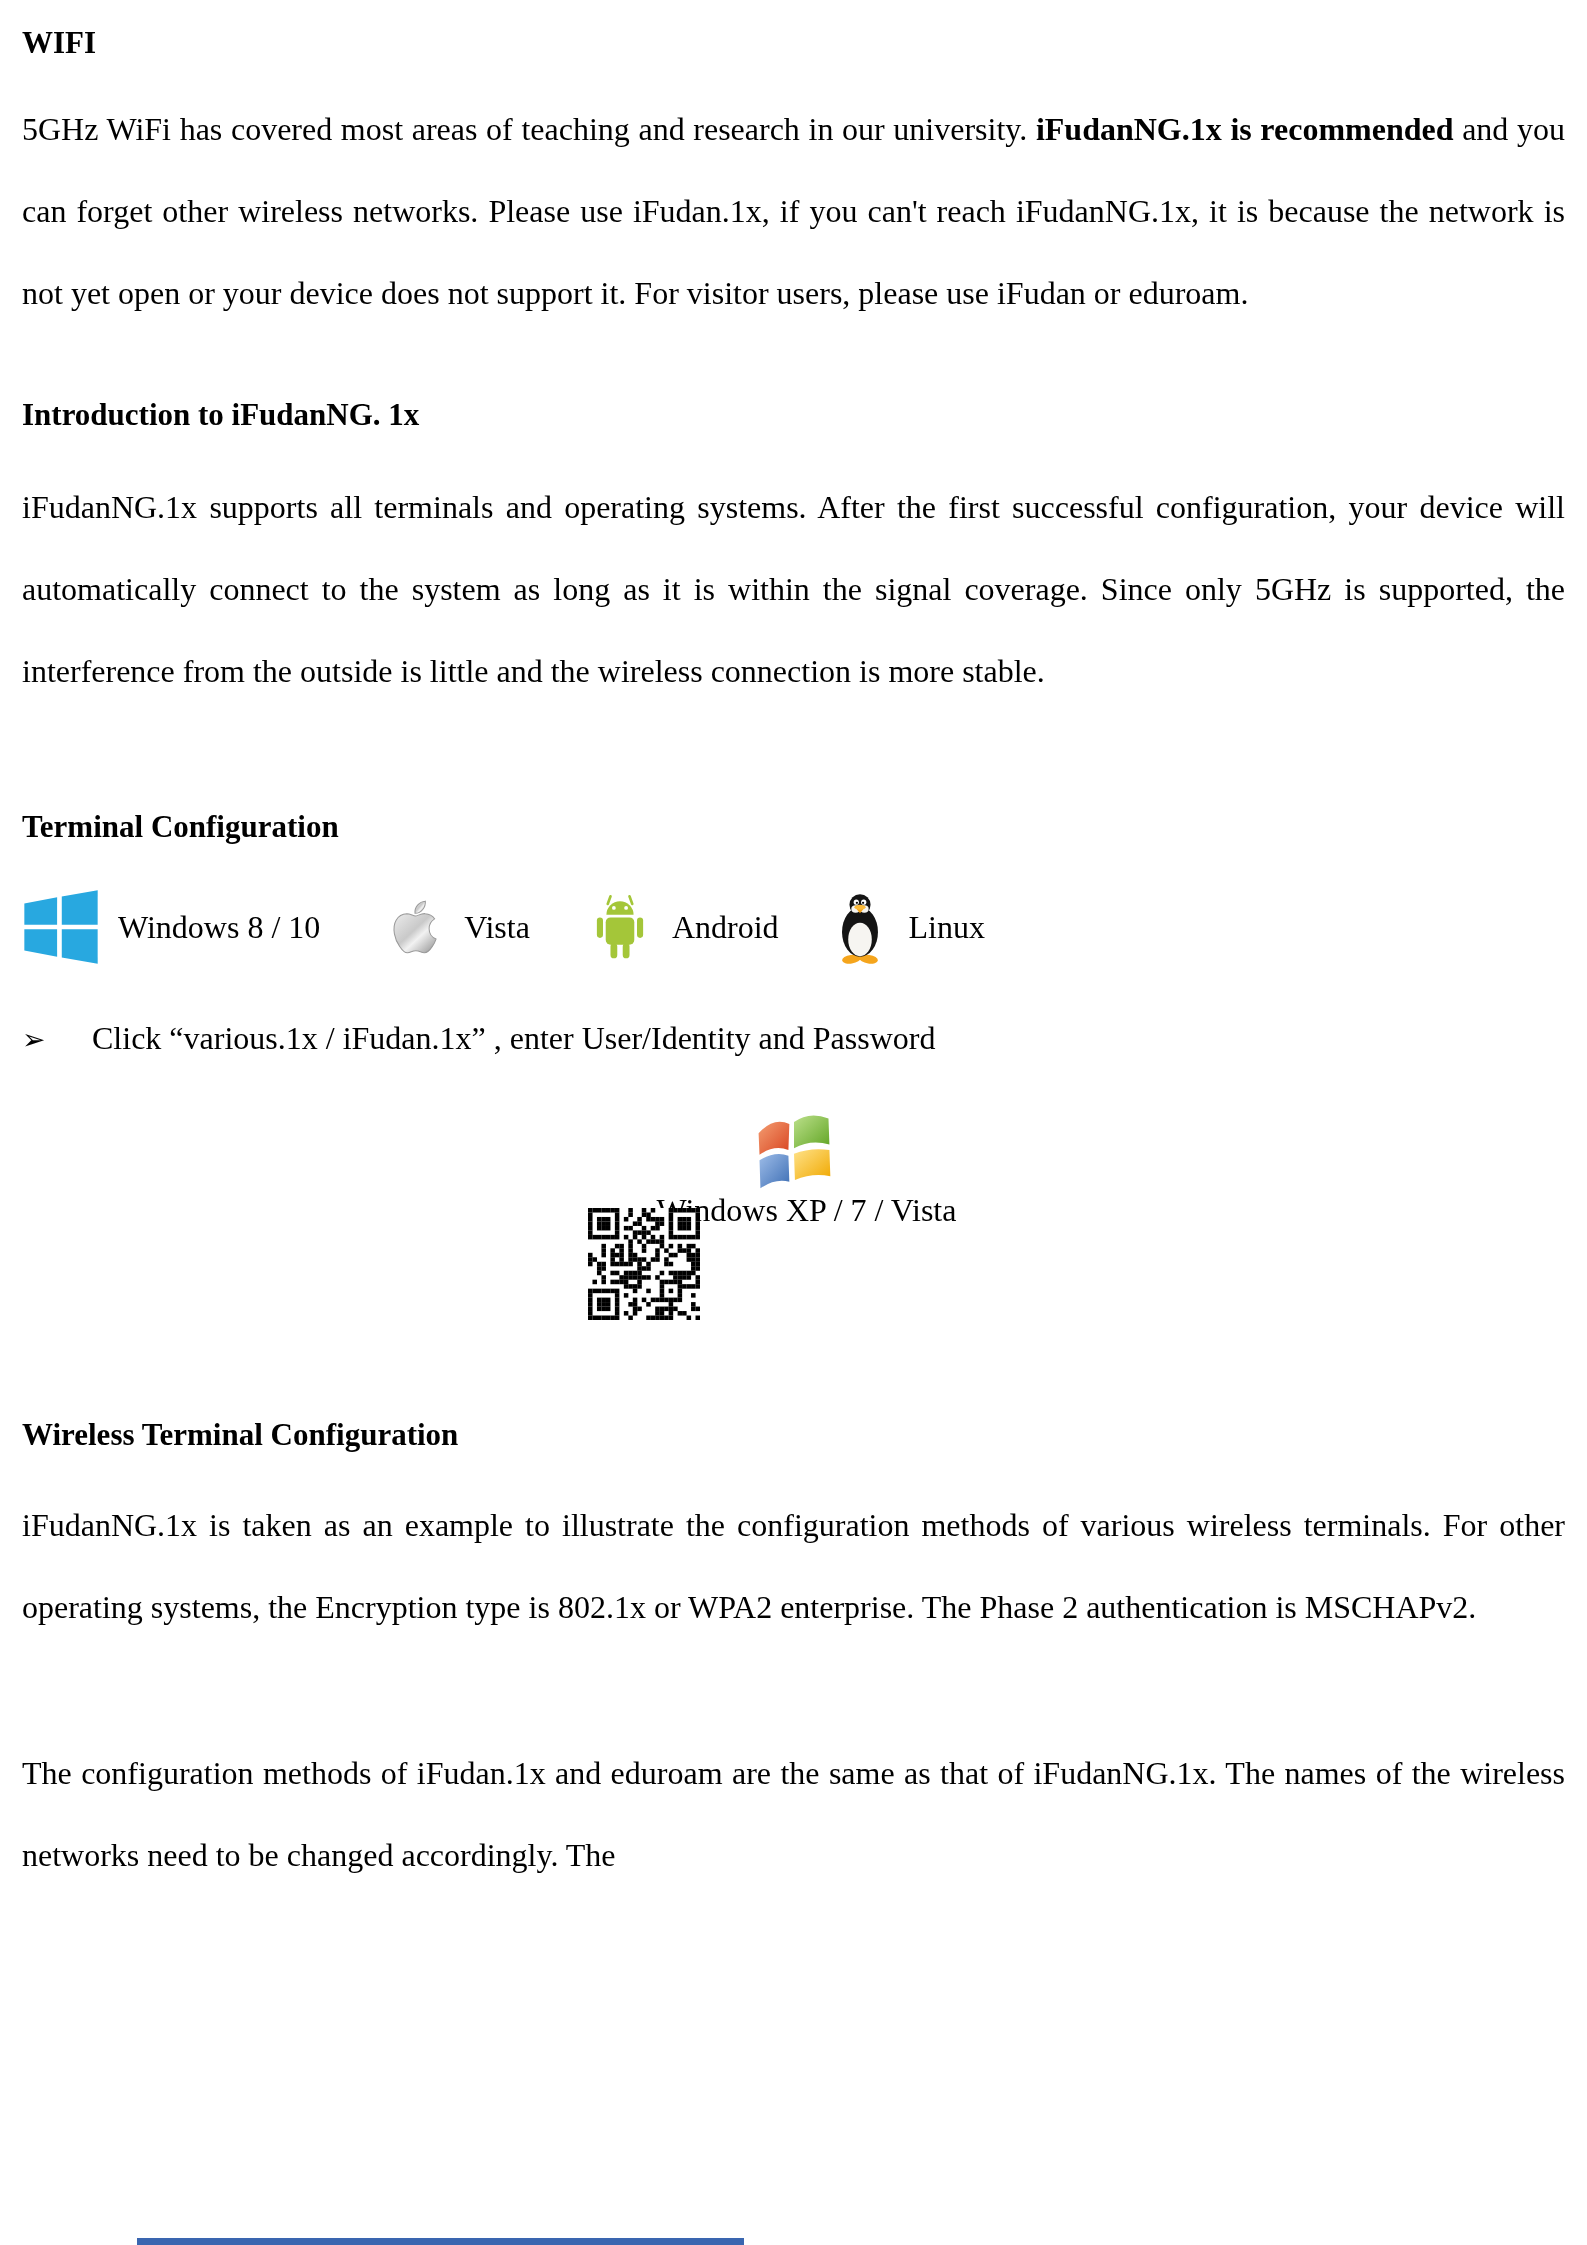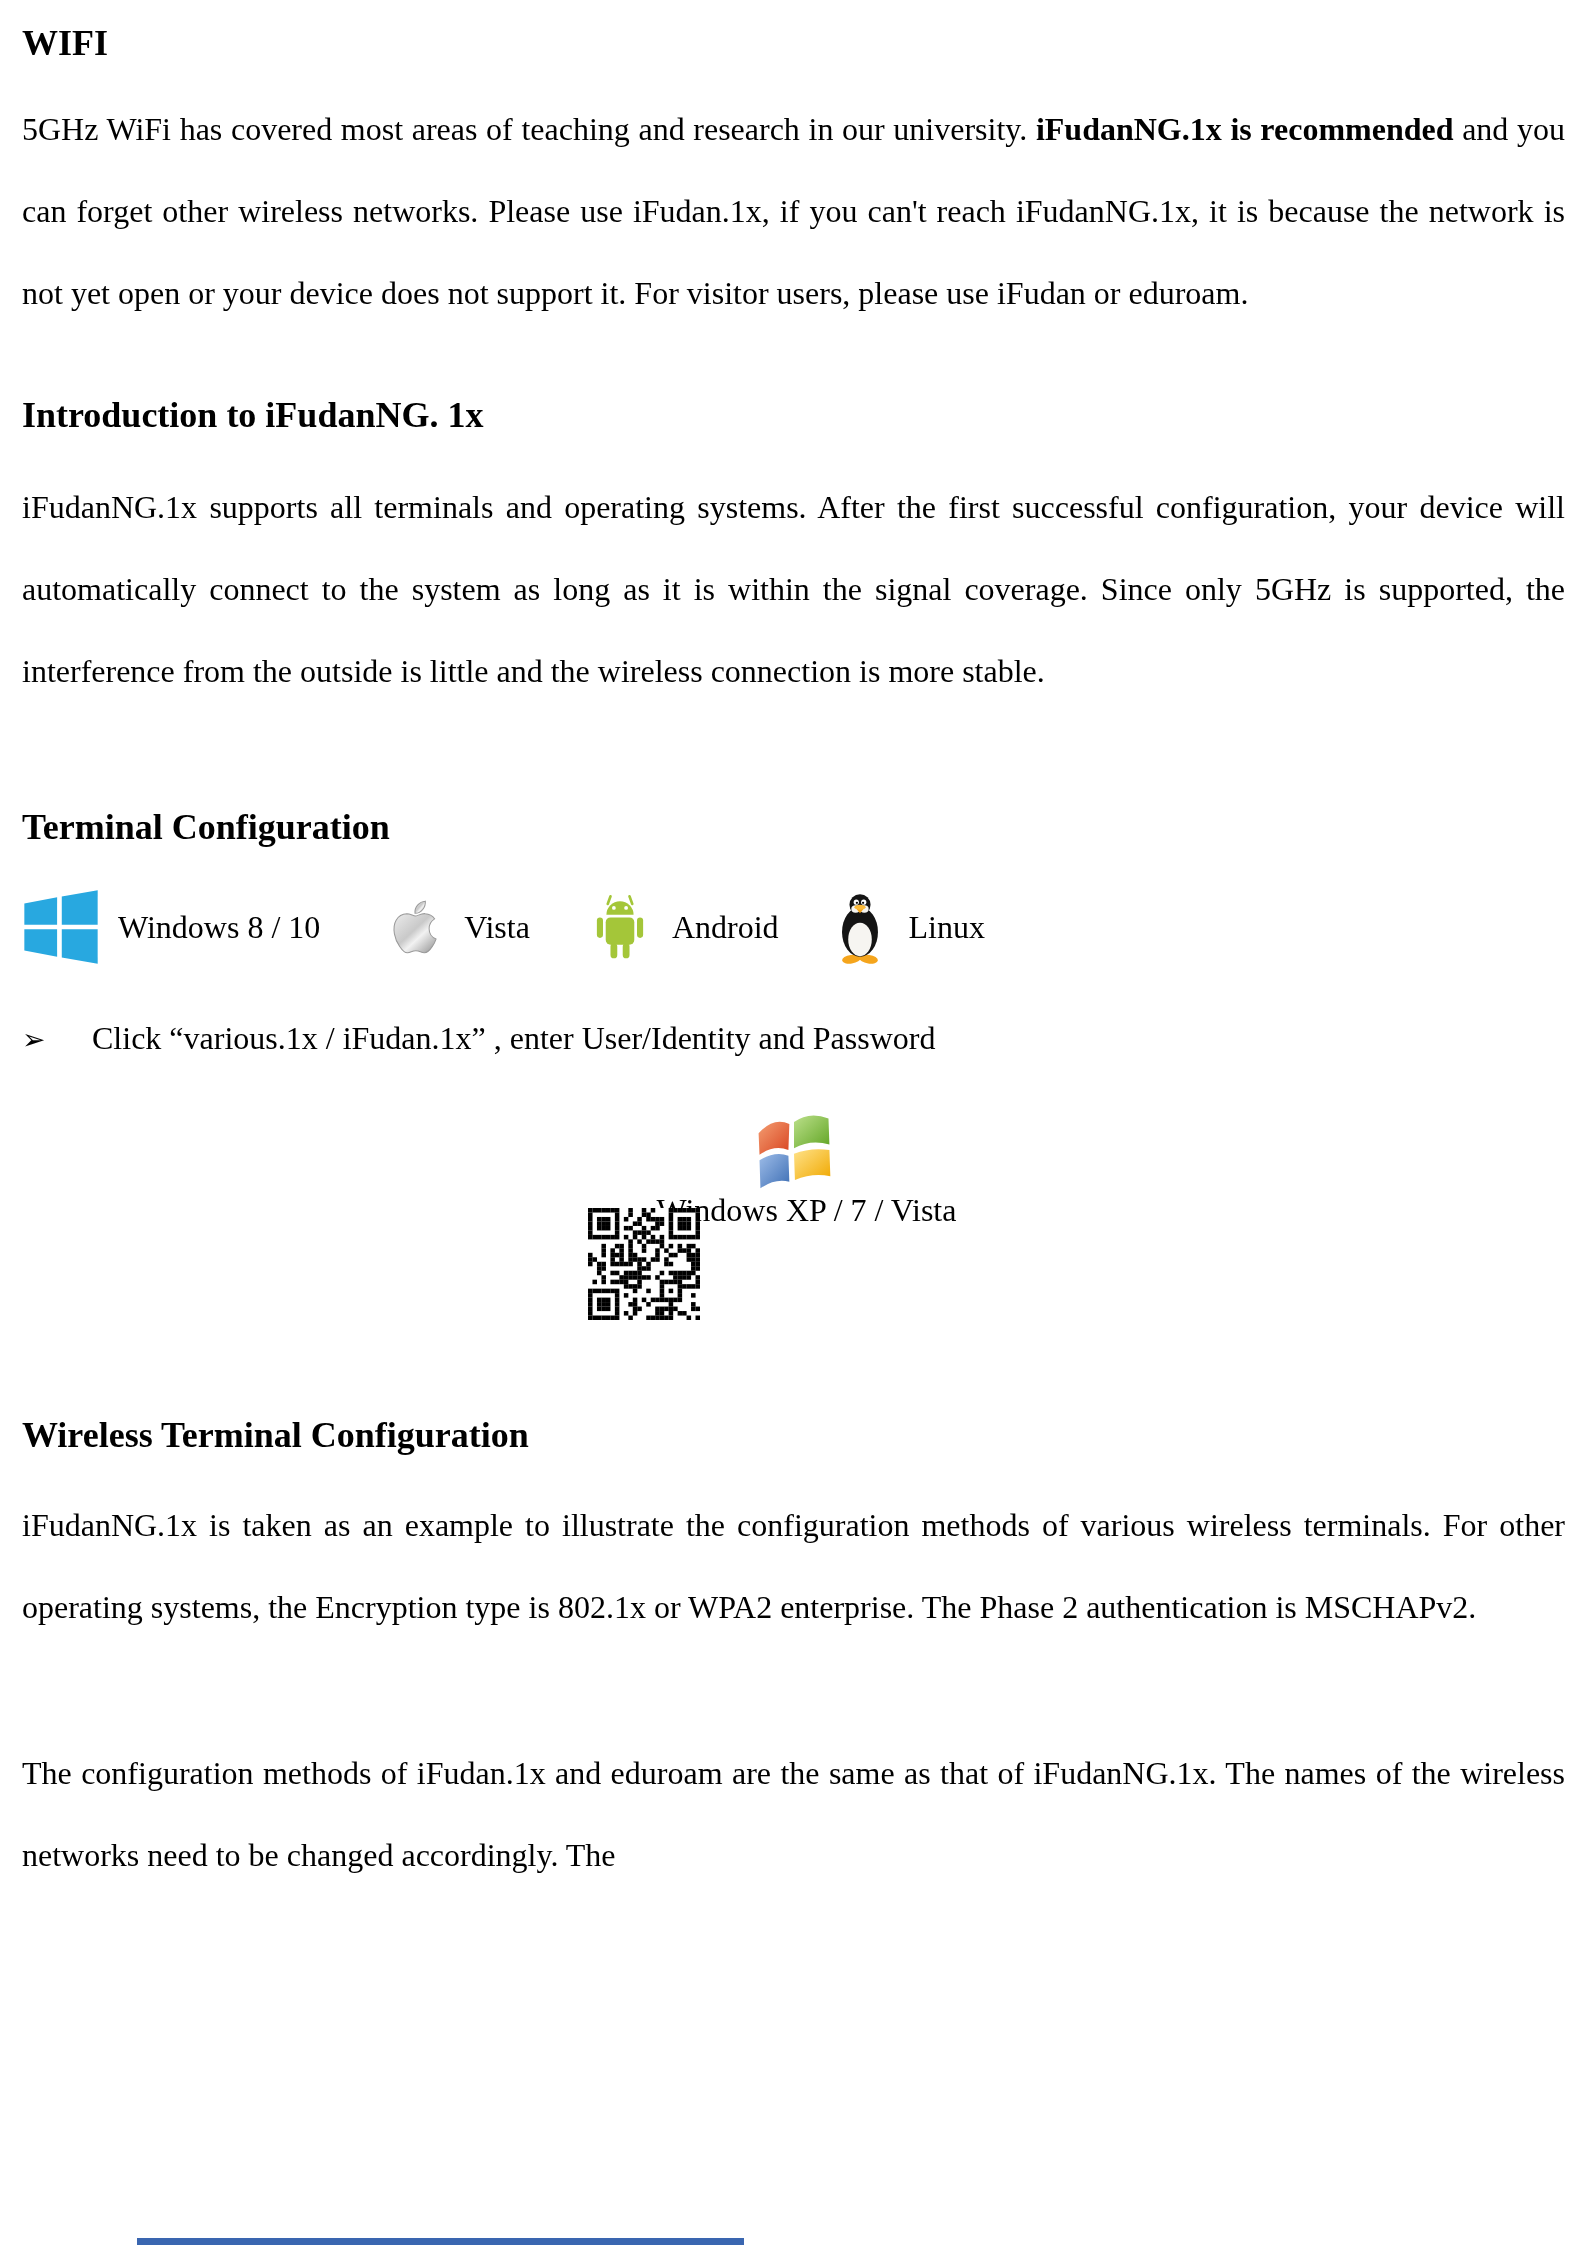--- a/index.html
+++ b/index.html
@@ -3,21 +3,21 @@
 <meta charset="utf-8">
 <style>
   html,body{margin:0;padding:0;background:#888;}
   .page{
     width:1587px;height:2245px;background:#ffffff;position:relative;
     margin:0 auto;overflow:hidden;color:#000;
     font-family:"Liberation Serif", serif;
   }
   .content{padding:14px 22px 0 22px;}
   .doc-h{
-    font-size:36px;font-weight:bold;line-height:42px;margin:0;
+    font-size:31px;font-weight:bold;line-height:42px;margin:0;
   }
   .doc-p{
     font-size:32px;line-height:82px;text-align:justify;margin:0;
     text-justify:inter-word;
   }
   .doc-p b{font-weight:bold;margin-top:16px;}
   #h-wifi{margin-top:8px;}
   #p-wifi{margin-top:24px;}
   #h-intro{margin-top:60px;}
   #p-intro{margin-top:30px;}

